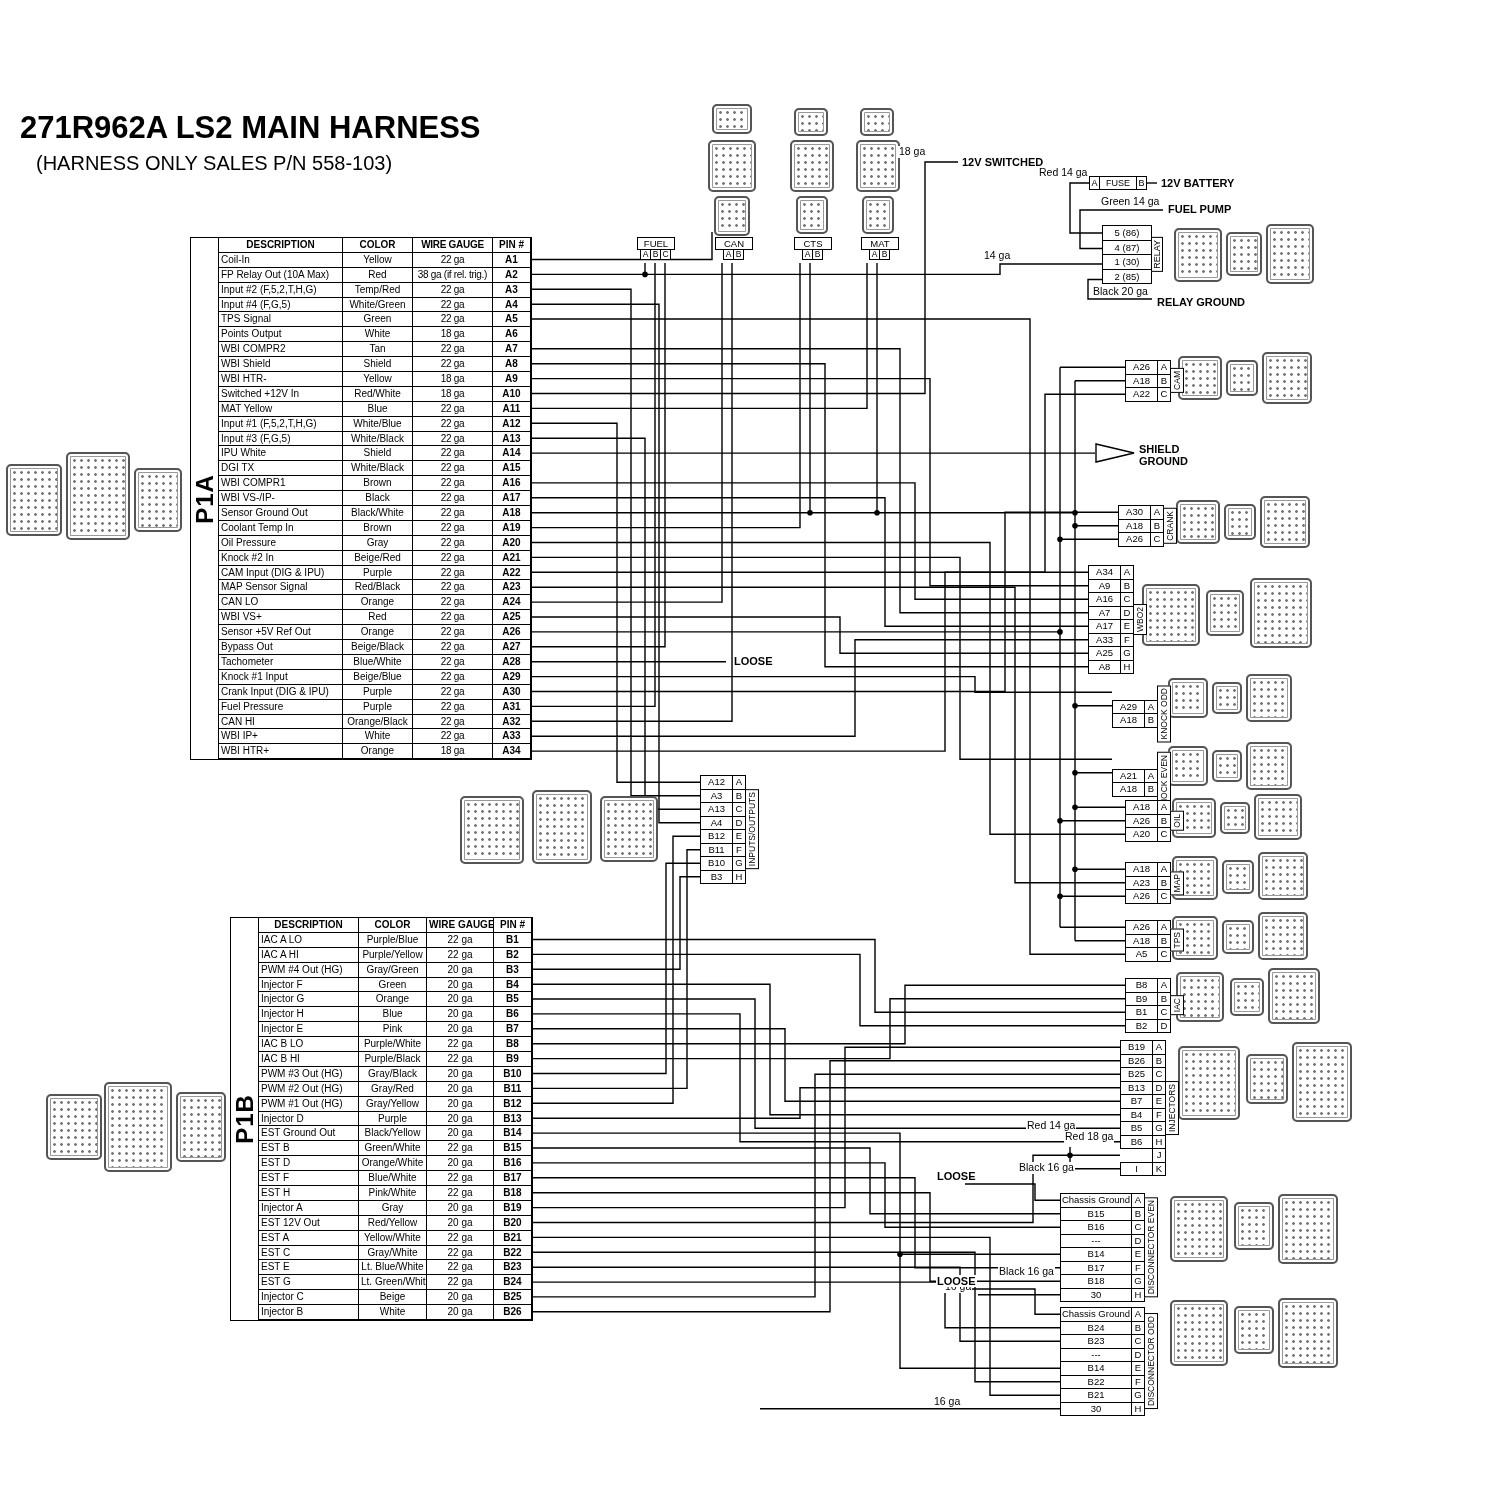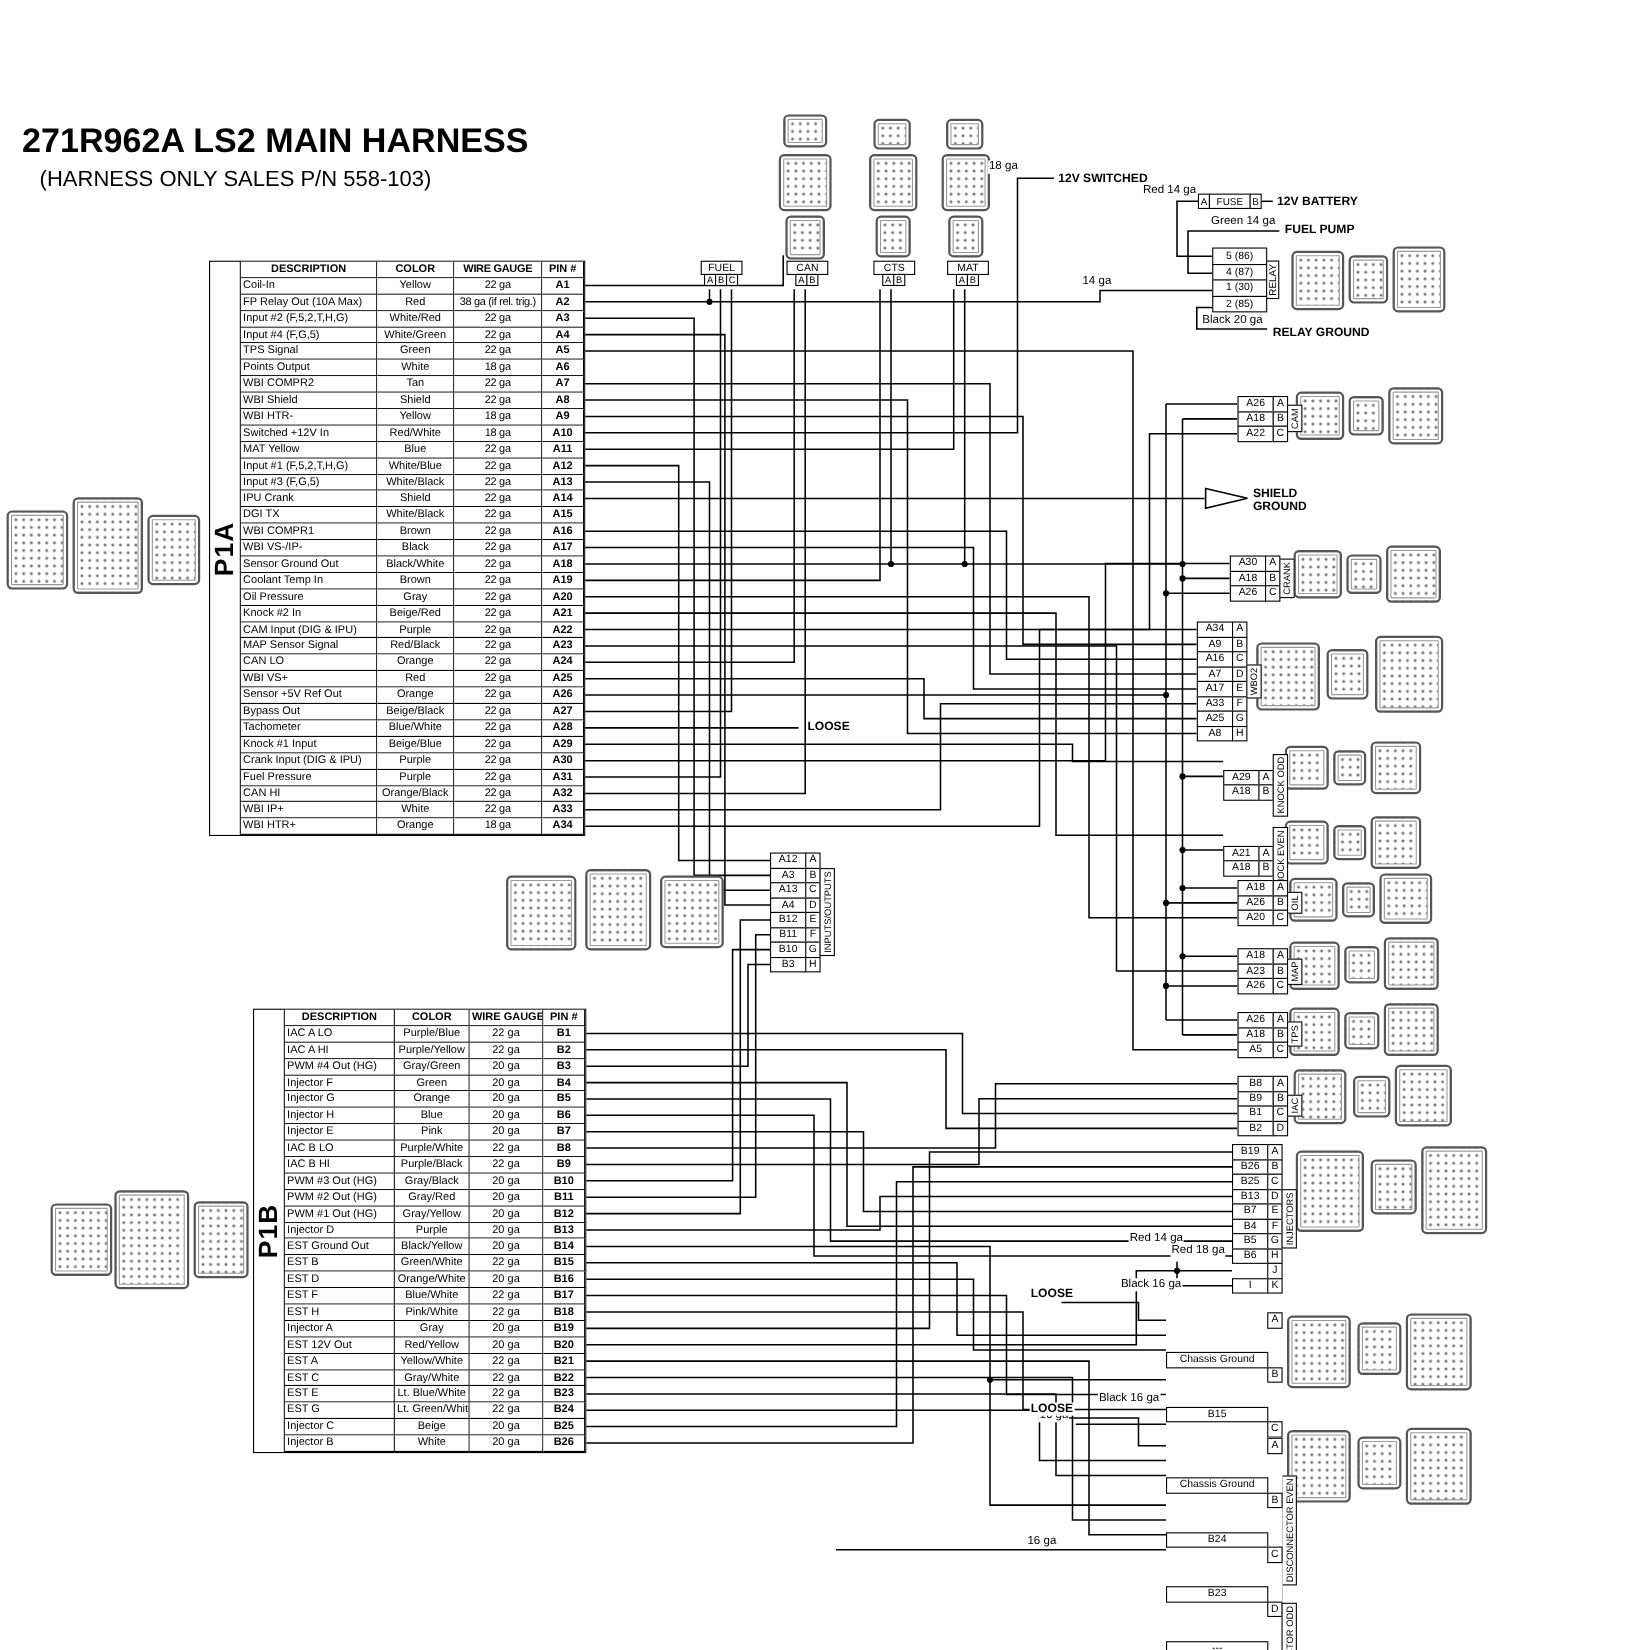--- a/index.html
+++ b/index.html
@@ -35,21 +35,21 @@
   .pinblock{position:absolute;display:flex;align-items:center;z-index:3;}
   .pb-rows{display:flex;flex-direction:column;background:#fff;}
   .pb-row{display:flex;margin-top:-1px;}
   .pb-row:first-child{margin-top:0;}
   .pb-id{box-sizing:border-box;width:33px;height:14.5px;line-height:12.5px;border:1px solid #000;text-align:center;font-size:9.5px;background:#fff;overflow:hidden;}
   .pb-letter{box-sizing:border-box;width:14px;height:14.5px;line-height:12.5px;border:1px solid #000;margin-left:-1px;text-align:center;font-size:9.5px;background:#fff;}
   .pb-id.empty{visibility:hidden;}
   .pb-name{box-sizing:border-box;border:1px solid #000;margin-left:-1px;background:#fff;
            writing-mode:vertical-rl;transform:rotate(180deg);font-size:8.5px;line-height:12px;
            text-align:center;padding:2px 0;white-space:nowrap;}
-  .pinblock.wide .pb-id{width:93px;margin-top:36px;}
+  .pinblock.wide .pb-id{width:72px;}
 
   .relay{position:absolute;left:1102px;top:225px;display:flex;align-items:center;z-index:3;}
   .rb-rows{display:flex;flex-direction:column;background:#fff;}
   .rb-row{box-sizing:border-box;width:50px;height:15.5px;line-height:13.5px;border:1px solid #000;margin-top:-1px;text-align:center;font-size:9.5px;background:#fff;}
   .rb-row:first-child{margin-top:0;}
   .rb-name{box-sizing:border-box;border:1px solid #000;margin-left:-1px;background:#fff;writing-mode:vertical-rl;transform:rotate(180deg);
            font-size:9px;text-align:center;padding:2px 0;white-space:nowrap;}
 
   .fuse{position:absolute;left:1090px;top:176px;display:flex;z-index:4;}
   .fuse span{box-sizing:border-box;border:1px solid #000;height:14px;line-height:12px;text-align:center;font-size:9px;background:#fff;margin-left:-1px;}
@@ -193,21 +193,21 @@
         <div class="tcell c3">A1</div>
       </div>
       <div class="trow">
         <div class="tcell c0">FP Relay Out (10A Max)</div>
         <div class="tcell c1">Red</div>
         <div class="tcell c2">38 ga (if rel. trig.)</div>
         <div class="tcell c3">A2</div>
       </div>
       <div class="trow">
         <div class="tcell c0">Input #2 (F,5,2,T,H,G)</div>
-        <div class="tcell c1">White/Red</div>
+        <div class="tcell c1">Temp/Red</div>
         <div class="tcell c2">22 ga</div>
         <div class="tcell c3">A3</div>
       </div>
       <div class="trow">
         <div class="tcell c0">Input #4 (F,G,5)</div>
         <div class="tcell c1">White/Green</div>
         <div class="tcell c2">22 ga</div>
         <div class="tcell c3">A4</div>
       </div>
       <div class="trow">
@@ -258,21 +258,21 @@
         <div class="tcell c2">22 ga</div>
         <div class="tcell c3">A12</div>
       </div>
       <div class="trow">
         <div class="tcell c0">Input #3 (F,G,5)</div>
         <div class="tcell c1">White/Black</div>
         <div class="tcell c2">22 ga</div>
         <div class="tcell c3">A13</div>
       </div>
       <div class="trow">
-        <div class="tcell c0">IPU Crank</div>
+        <div class="tcell c0">IPU White</div>
         <div class="tcell c1">Shield</div>
         <div class="tcell c2">22 ga</div>
         <div class="tcell c3">A14</div>
       </div>
       <div class="trow">
         <div class="tcell c0">DGI TX</div>
         <div class="tcell c1">White/Black</div>
         <div class="tcell c2">22 ga</div>
         <div class="tcell c3">A15</div>
       </div>

